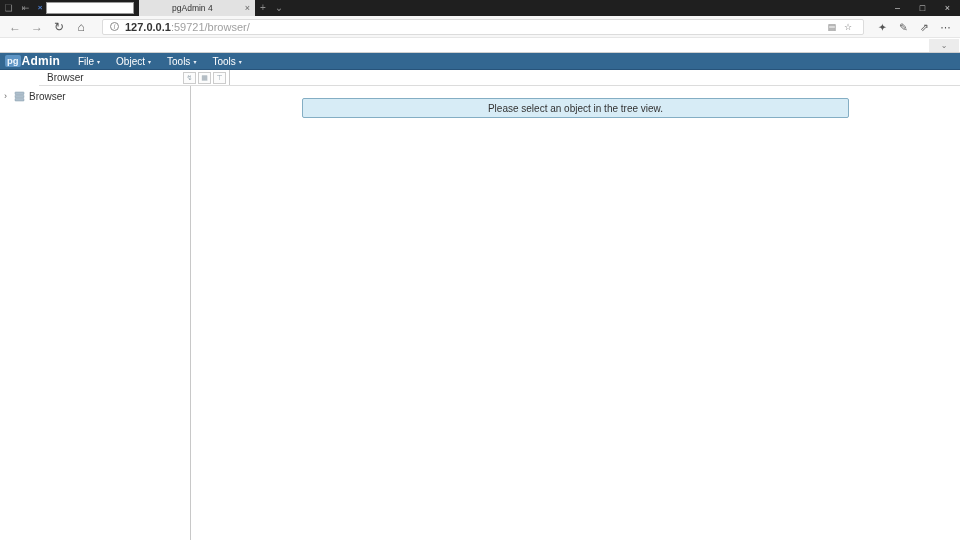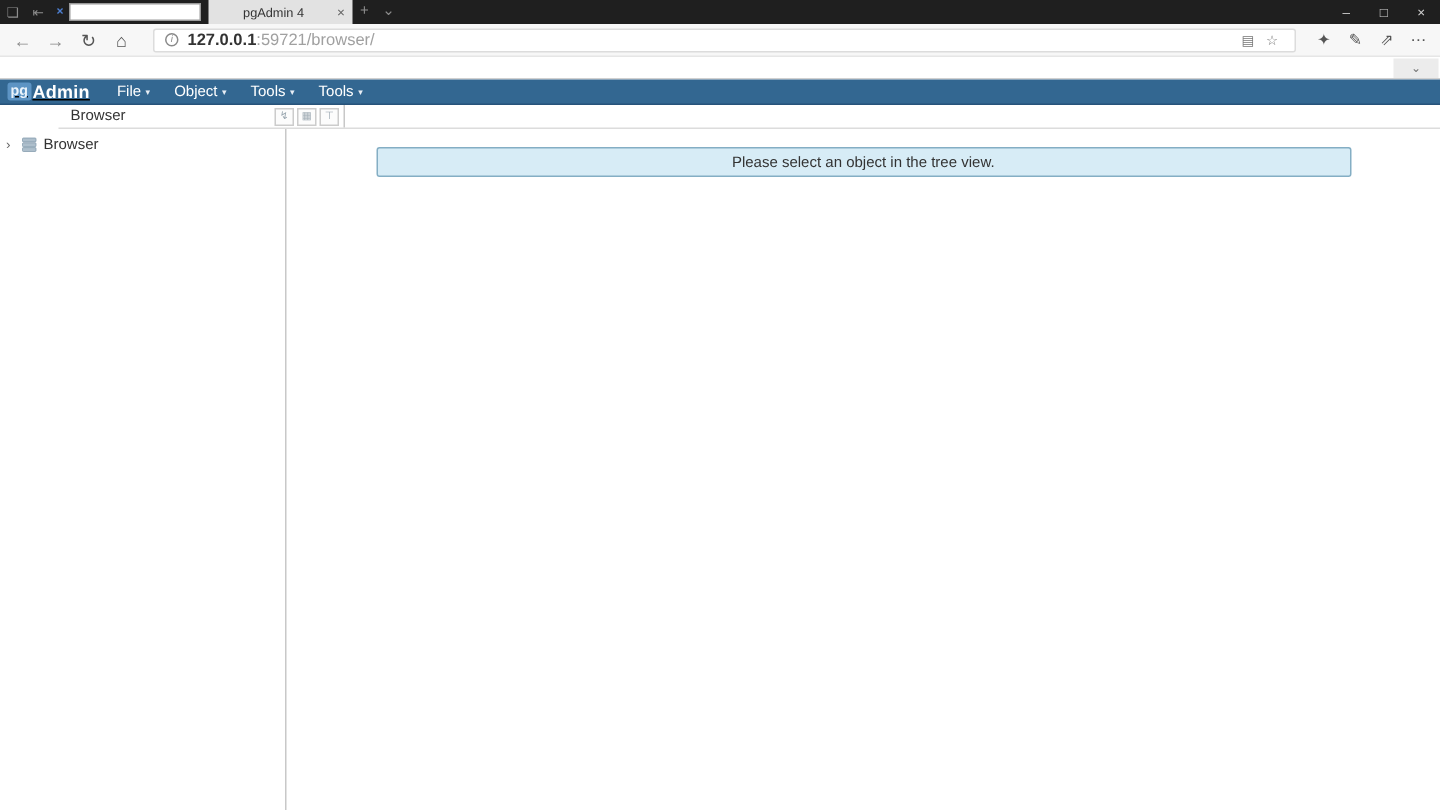--- a/index.html
+++ b/index.html
@@ -11,21 +11,21 @@
   }
   *{box-sizing:border-box;}
   html,body{margin:0;padding:0;background:#fff;}
   body{width:960px;height:540px;overflow:hidden;font-family:"Liberation Sans",sans-serif;-webkit-font-smoothing:antialiased;}
 
   
   .titlebar{height:16px;background:#1f1f1f;display:flex;align-items:center;color:#9a9a9a;}
   .tb-icon{width:17px;text-align:center;font-size:9px;line-height:16px;color:#8d8d8d;}
   .tb-favicon{width:12px;text-align:center;font-size:8px;font-weight:bold;color:#4d7fd0;line-height:16px;}
   .tb-search{width:88px;height:12px;background:#ffffff;border:1px solid #9a9a9a;margin:0 3px 0 0;}
-  .tb-tab{width:96px;height:16px;background:#e2e2e2;display:flex;align-items:center;padding:0 5px;margin-left:2px;}
+  .tb-tab{width:116px;height:16px;background:#e2e2e2;display:flex;align-items:center;padding:0 5px;margin-left:2px;}
   .tb-tab .ttl{flex:1;text-align:center;font-size:8.5px;color:#333;white-space:nowrap;overflow:hidden;}
   .tb-tab .cls{font-size:9px;color:#666;padding-left:4px;cursor:default;}
   .tb-btn{width:16px;text-align:center;font-size:10px;color:#8d8d8d;line-height:16px;}
   .winctl{margin-left:auto;display:flex;height:16px;}
   .winctl span{width:25px;text-align:center;font-size:9px;line-height:16px;color:#cfcfcf;}
 
   
   .toolbar{height:22px;background:#f7f7f7;border-bottom:1px solid #e6e6e6;display:flex;align-items:center;padding:0 4px;}
   .nav-btn{width:22px;text-align:center;font-size:12px;color:#8a8a8a;line-height:20px;}
   .nav-btn.dark{color:#555;}
@@ -38,21 +38,21 @@
   .ab-ic{width:16px;text-align:center;font-size:9px;color:#777;}
   .tbar-right{display:flex;}
   .tbar-right span{width:21px;text-align:center;font-size:10.5px;color:#555;line-height:20px;}
 
   
   .favbar{height:15px;background:#ffffff;border-bottom:1px solid #d0d0d0;display:flex;align-items:center;justify-content:flex-end;}
   .fav-chev{width:30px;height:13px;background:#ececec;color:#777;font-size:8px;text-align:center;line-height:13px;margin-right:1px;}
 
   
   .navbar{height:17px;background:var(--navbar);border-bottom:1px solid #27537a;display:flex;align-items:center;padding-left:5px;}
-  .logo{display:flex;align-items:center;margin-right:10px;text-decoration:underline;}
+  .logo{display:flex;align-items:center;margin-right:10px;}
   .logo-pg{background:var(--navbar-badge);color:#eaf3fb;font-weight:bold;font-size:9.5px;line-height:12px;padding:0 2px;border-radius:2px;}
   .logo-admin{color:#fff;font-weight:bold;font-size:12px;margin-left:1px;letter-spacing:.2px;}
   .menu-item{color:#fff;font-size:10px;padding:0 8px;display:flex;align-items:center;height:100%;}
   .menu-item .caret{font-size:6px;margin-left:3px;color:#e8eef5;}
 
   
   .headerrow{height:16px;display:flex;background:#fff;border-bottom:1px solid #dcdcdc;margin-left:39px;}
   .panelheader{width:191px;border-right:1px solid #c8c8c8;display:flex;align-items:center;padding:0 3px 0 8px;}
   .panelheader .pt{font-size:10px;color:#333;}
   .ph-btns{margin-left:auto;display:flex;}
@@ -63,21 +63,21 @@
 
   
   .content{display:flex;height:454px;background:#fff;}
   .sidepanel{width:190px;padding-top:3px;}
   .splitter{width:1px;background:#c8c8c8;}
   .tree-item{display:flex;align-items:center;height:14px;padding-left:4px;}
   .expander{width:9px;font-size:9px;color:#666;line-height:14px;}
   .server-icon{margin:0 4px 0 1px;display:flex;align-items:center;}
   .tree-label{font-size:10px;color:#333;}
   .main{flex:1;padding-top:12px;}
-  .alert{width:650px;height:20px;margin:0 auto;background:var(--alert-bg);border:1px solid var(--alert-border);border-radius:2px;display:flex;align-items:center;justify-content:center;font-size:10px;color:#333;}
+  .alert{width:547px;height:20px;margin:0 auto;background:var(--alert-bg);border:1px solid var(--alert-border);border-radius:2px;display:flex;align-items:center;justify-content:center;font-size:10px;color:#333;}
 </style>
 </head>
 <body>
 
 <div class="titlebar">
   <span class="tb-icon">❏</span>
   <span class="tb-icon">⇤</span>
   <span class="tb-favicon">×</span>
   <div class="tb-search" title=""></div>
   <div class="tb-tab">

